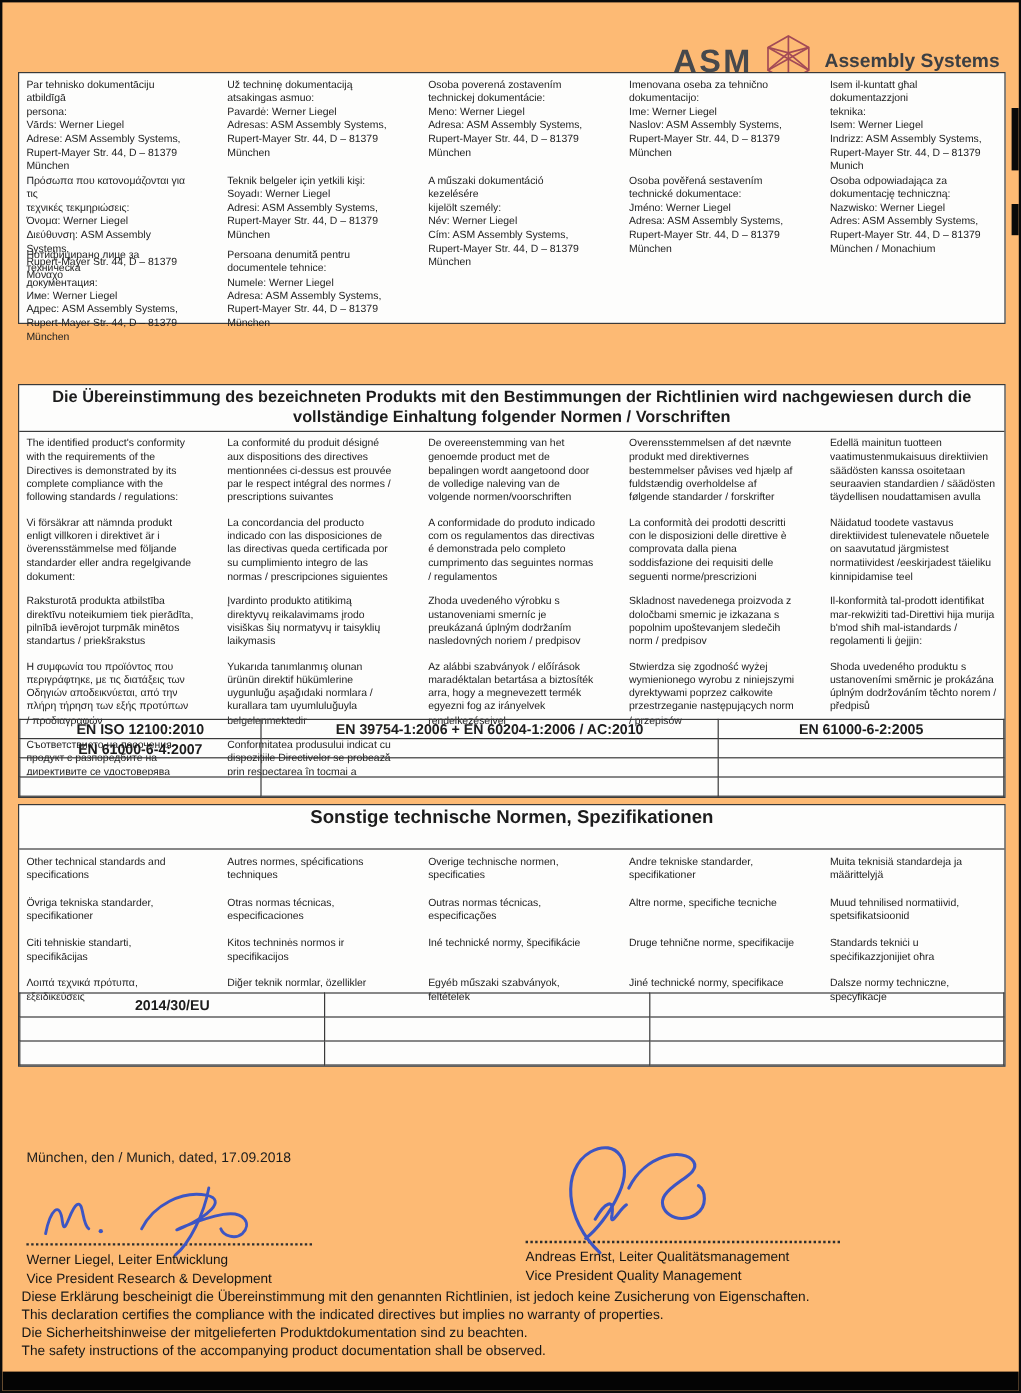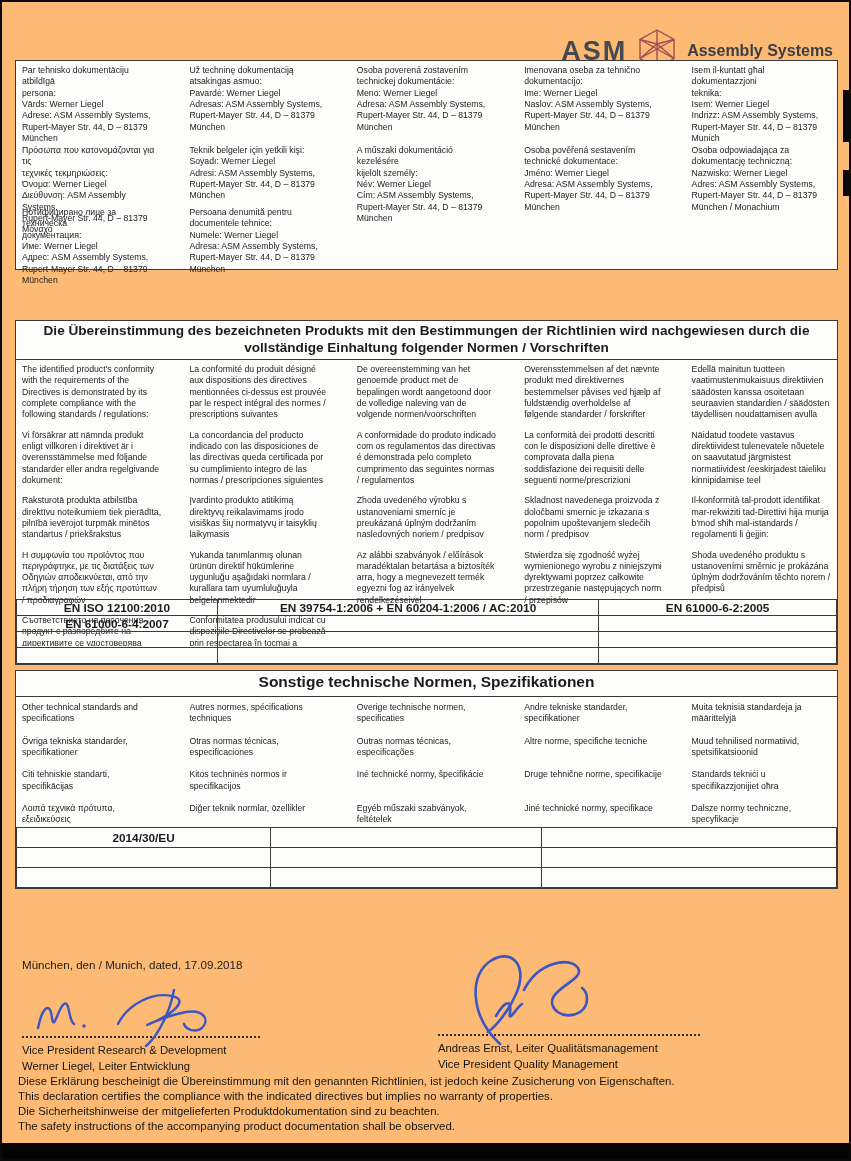--- a/index.html
+++ b/index.html
@@ -24,21 +24,21 @@
   .grid5{display:grid;grid-template-columns:repeat(5,1fr);column-gap:28px;}
   .cell{font-size:8.7px;line-height:1.3;color:#222;}
   .box1 .grid5{grid-template-rows:80px 62px auto;}
   .box2{top:272px;height:345px;margin-top:46px;}
   .box2 .heading{font-size:13.6px;font-weight:bold;text-align:center;line-height:1.22;padding:2px 8px 3px;border-bottom:1.5px solid #3a3a3a;}
   .box2 .langs{padding:4px 6px;height:278px;overflow:hidden;row-gap:9px;}
   .std-table{position:absolute;bottom:0;left:0;width:100%;border-collapse:collapse;table-layout:fixed;padding-left:35px;}
   .std-table td{border:1.2px solid #3a3a3a;height:15px;text-align:center;font-weight:bold;font-size:11.8px;padding:0 2px;}
   .std-table col.c1{width:24.5%;} .std-table col.c2{width:46.5%;} .std-table col.c3{width:29%;}
   .box3{top:668px;height:219px;}
-  .box3 .title{font-size:15.5px;font-weight:bold;text-align:center;padding:2px 0 5px;border-bottom:1.5px solid #3a3a3a;}
+  .box3 .title{font-size:15.5px;font-weight:bold;text-align:center;padding:2px 0 16px;border-bottom:1.5px solid #3a3a3a;}
   .box3 .langs{padding:5px 6px;height:122px;overflow:hidden;row-gap:11px;}
   .eu-table{position:absolute;bottom:0;left:0;width:100%;border-collapse:collapse;table-layout:fixed;}
   .eu-table td{border:1.2px solid #3a3a3a;height:17px;text-align:center;font-weight:bold;font-size:11.8px;}
   .eu-table col.c1{width:31%;} .eu-table col.c2{width:33%;} .eu-table col.c3{width:36%;}
   
   .sig-area{position:absolute;left:20px;top:928px;width:812px;height:130px;margin-top:28px;}
   .date-line{font-size:11.6px;color:#1c1c1c;}
   .sig-block{position:absolute;}
   .sig-left{left:0px;top:20px;width:300px;}
   .sig-right{left:416px;top:-12px;width:320px;}
@@ -269,22 +269,22 @@
     <div class="sig-block sig-left">
       <svg class="sig-svg" width="240" height="72" viewBox="0 0 240 72">
         <g fill="none" stroke="#3d55c3" stroke-width="2.4" stroke-linecap="round">
           <path d="M16,50 C20,30 28,22 30,40 C32,54 36,30 42,26 C48,22 46,42 52,46"></path>
           <circle cx="62" cy="48" r="1.8" fill="#3d55c3" stroke="none"></circle>
           <path d="M96,46 C106,26 130,14 150,18 C168,22 150,36 130,45 C114,52 142,38 164,34 C182,31 188,42 180,50 C174,55 164,52 162,46"></path>
           <path d="M152,12 C148,34 136,58 124,68"></path>
         </g>
       </svg>
       <div class="dotline"></div>
+      <div class="sig-name">Werner Liegel, Leiter Entwicklung</div>
       <div class="sig-name">Vice President Research &amp; Development</div>
-      <div class="sig-name">Werner Liegel, Leiter Entwicklung</div>
     </div>
 
     <div class="sig-block sig-right">
       <svg class="sig-svg" width="280" height="104" viewBox="0 0 280 104">
         <g fill="none" stroke="#3d55c3" stroke-width="2.6" stroke-linecap="round">
           <path d="M62,98 C32,70 30,28 54,14 C76,2 90,22 78,48 C70,66 58,80 50,86"></path>
           <path d="M58,70 C66,56 74,52 72,66 C70,78 78,62 84,58"></path>
           <path d="M86,44 C100,16 132,10 140,22 C146,32 124,38 116,50 C108,62 126,76 142,66 C152,59 150,46 144,42"></path>
         </g>
       </svg>

